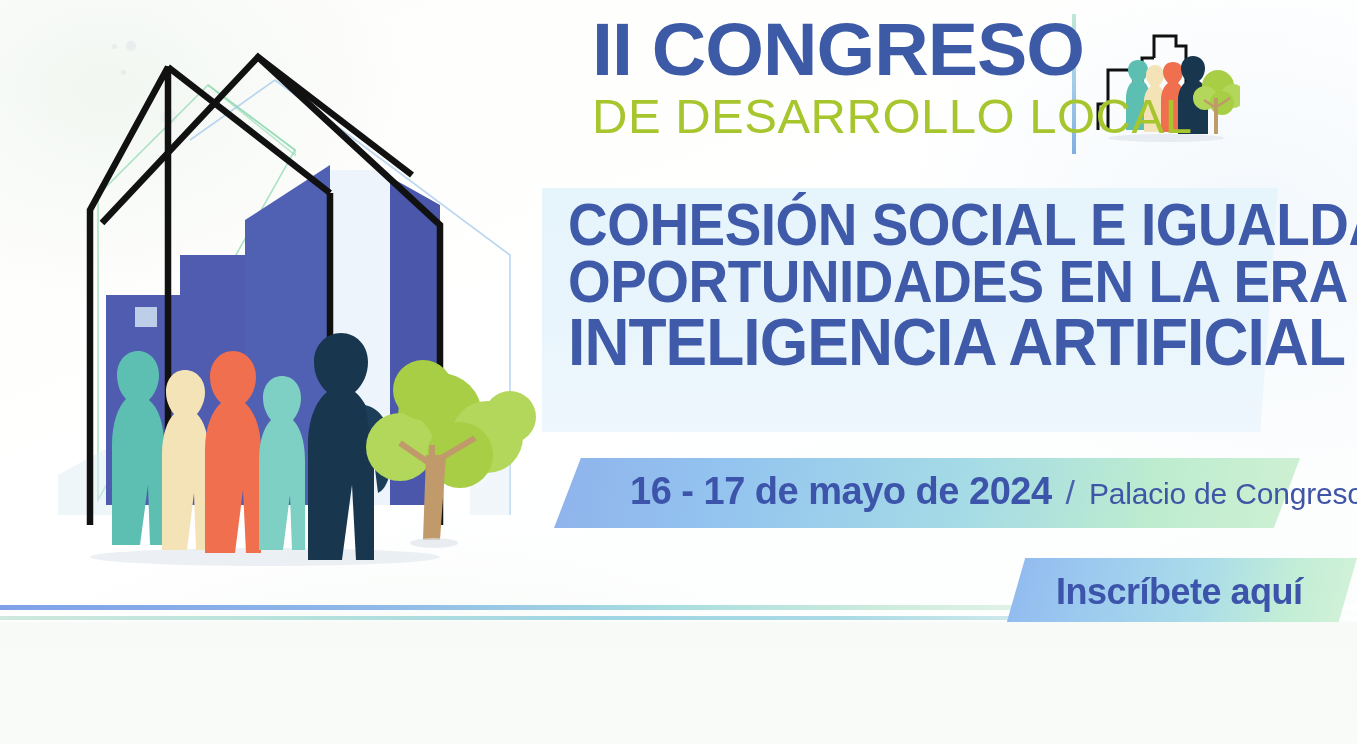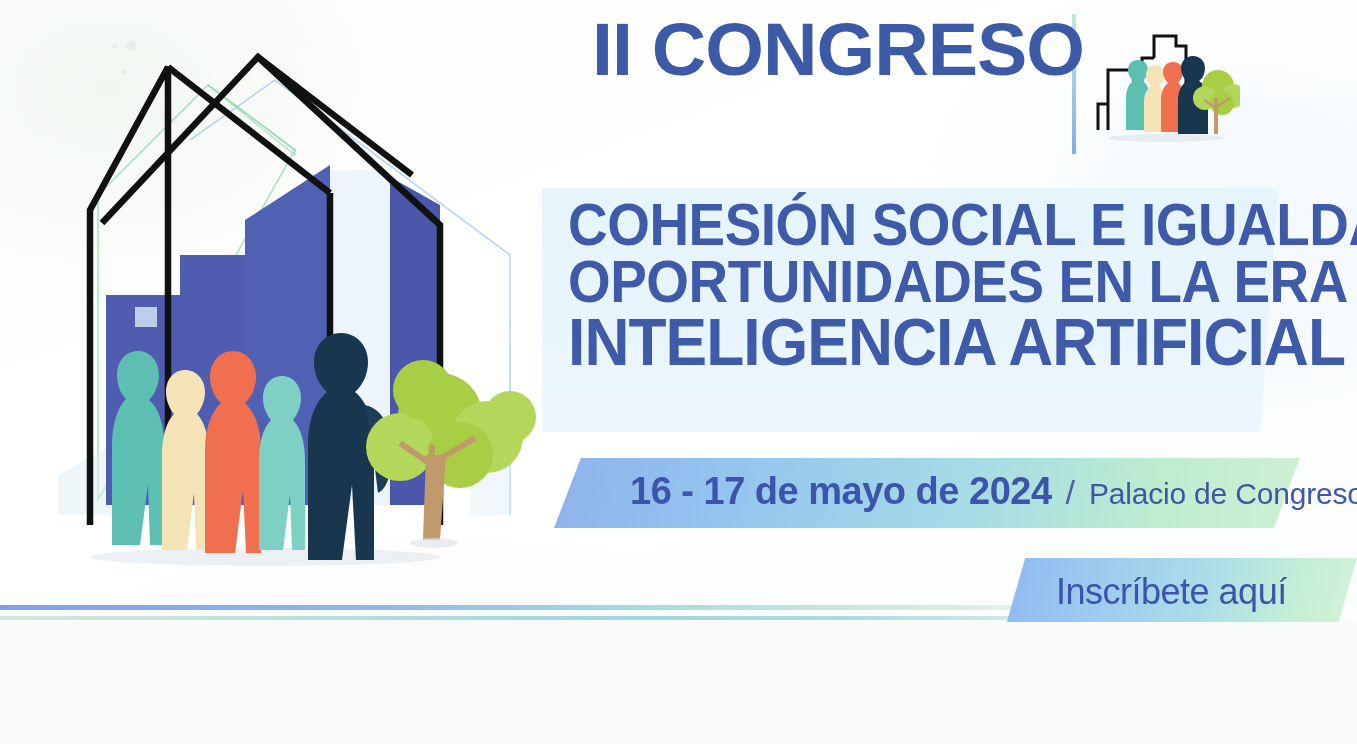--- a/index.html
+++ b/index.html
@@ -168,21 +168,21 @@
     position: absolute;
     left: 1004px; top: 558px;
     width: 353px; height: 74px;
     background: linear-gradient(105deg, #8fb8ef 0%, #9ccaef 25%, #aadce9 55%, #c3eed6 80%, #d4f2d8 100%);
     clip-path: polygon(6% 0, 100% 0, 94% 100%, 0 100%);
   }
   .cta-text {
     position: absolute;
     left: 1056px; top: 571px;
     font-family: "Liberation Sans", sans-serif;
-    font-weight: normal;
+    font-weight: bold;
     font-size: 36px;
     color: #3d54ab;
     letter-spacing: -0.5px;
     white-space: nowrap;
     cursor: pointer;
   }
 
   
   .footer {
     position: absolute;
@@ -279,20 +279,21 @@
           <path d="M128,116 L128,80 L124,80 L124,116 Z" fill="#c09a6a"></path>
           <path d="M126,90 L114,82" stroke="#c09a6a" stroke-width="2.5" fill="none"></path>
           <path d="M128,88 L140,80" stroke="#c09a6a" stroke-width="2.5" fill="none"></path>
         </g>
         <ellipse cx="76" cy="120" rx="58" ry="4" fill="#dfe6ec" opacity=".7"></ellipse>
       </svg>
     </div>
 
     <div class="title-block">
       <div class="title-main">II CONGRESO</div>
+      <div class="title-sub">DE DESARROLLO LOCAL</div>
     </div>
 
     <div class="headline-panel"></div>
     <div class="headline">
       <span class="line l1">COHESIÓN SOCIAL E IGUALDAD DE</span>
       <span class="line l2">OPORTUNIDADES EN LA ERA DE LA</span>
       <span class="line l3">INTELIGENCIA ARTIFICIAL</span>
     </div>
 
     <div class="date-band"></div>

